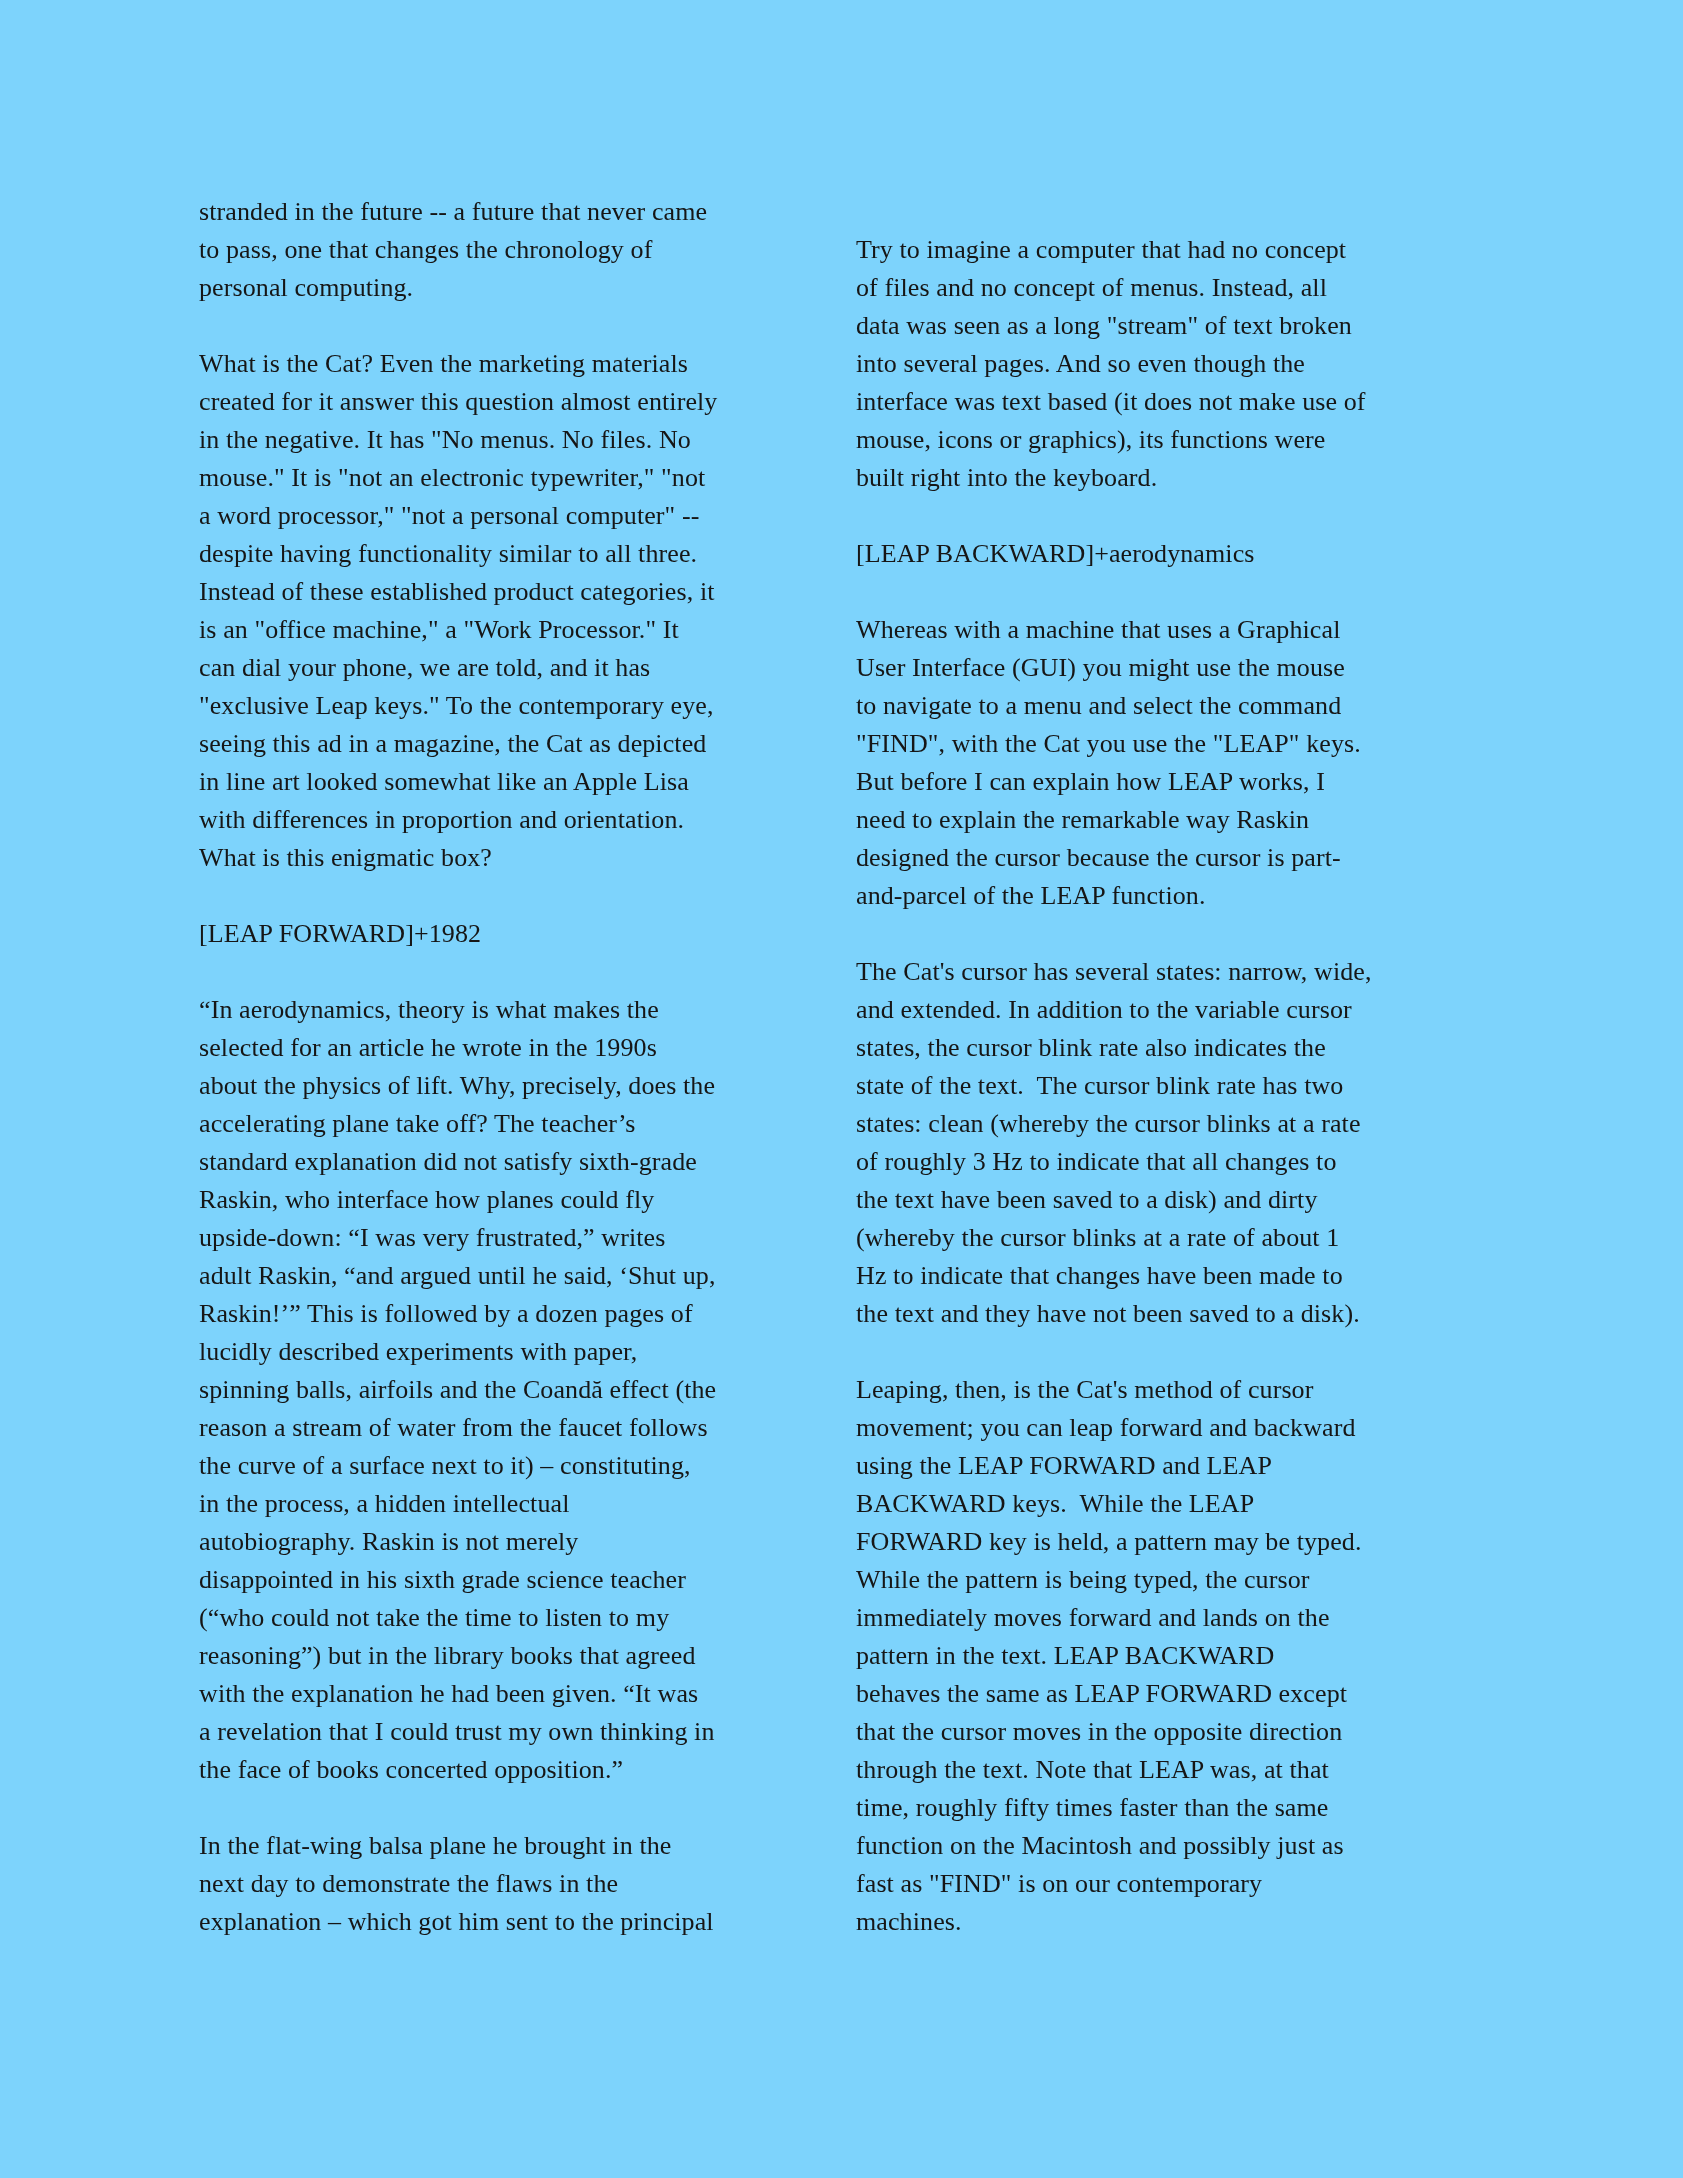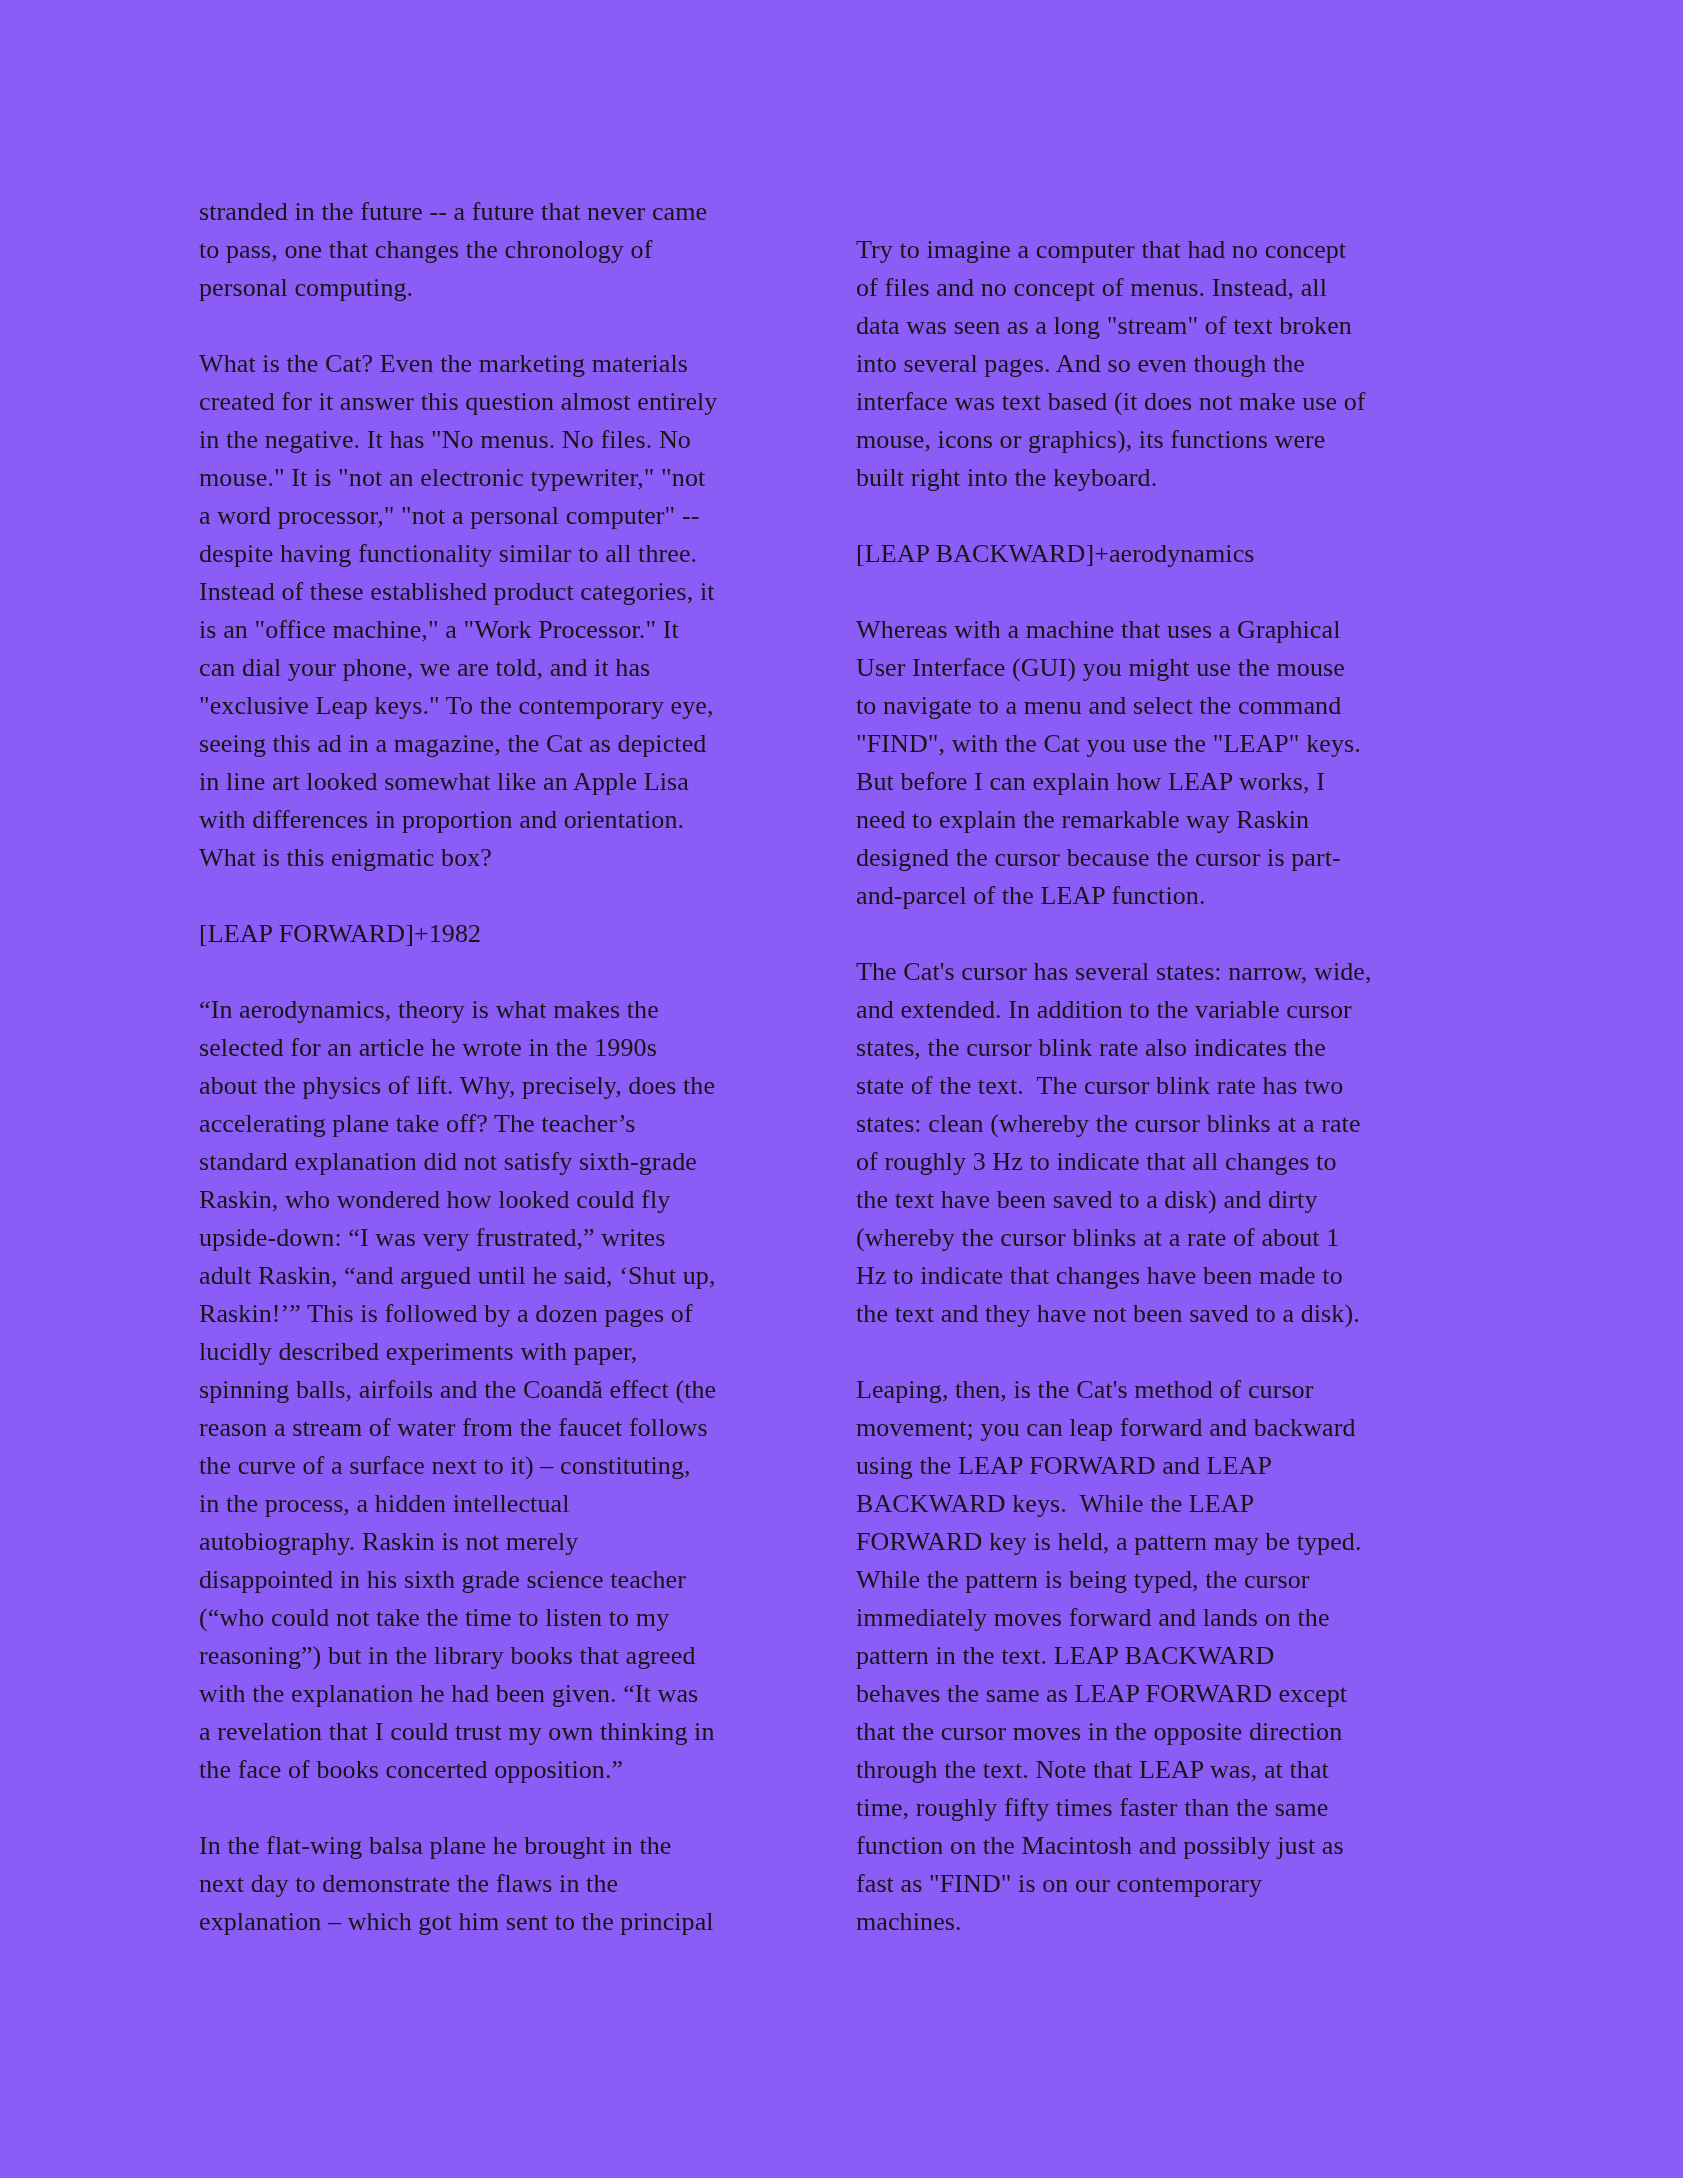--- a/index.html
+++ b/index.html
@@ -13,21 +13,21 @@
     position: relative;
     overflow: hidden;
     font-family: "Liberation Serif", "DejaVu Serif", serif;
     color: #161616;
   }
   .page {
     position: absolute;
     left: 0; top: 0;
     width: 1683px;
     height: 2178px;
-    background: #8b5cf6;
+    background: #7dd3fc;
   }
   .column {
     position: absolute;
     font-size: 26px;
     line-height: 38px;
     letter-spacing: 0.1px;
   }
   .col-left  { left: 199px; top: 193px; width: 644px; }
   .col-right { left: 856px; top: 231px; width: 648px; }
   .block { margin: 0 0 38px 0; }
@@ -63,21 +63,21 @@
       </div>
       <div class="block heading">
         <div class="line">[LEAP FORWARD]+1982</div>
       </div>
       <div class="block paragraph">
         <div class="line">“In aerodynamics, theory is what makes the</div>
         <div class="line">selected for an article he wrote in the 1990s</div>
         <div class="line">about the physics of lift. Why, precisely, does the</div>
         <div class="line">accelerating plane take off? The teacher’s</div>
         <div class="line">standard explanation did not satisfy sixth-grade</div>
-        <div class="line">Raskin, who wondered how looked could fly</div>
+        <div class="line">Raskin, who interface how planes could fly</div>
         <div class="line">upside-down: “I was very frustrated,” writes</div>
         <div class="line">adult Raskin, “and argued until he said, ‘Shut up,</div>
         <div class="line">Raskin!’” This is followed by a dozen pages of</div>
         <div class="line">lucidly described experiments with paper,</div>
         <div class="line">spinning balls, airfoils and the Coandă effect (the</div>
         <div class="line">reason a stream of water from the faucet follows</div>
         <div class="line">the curve of a surface next to it) – constituting,</div>
         <div class="line">in the process, a hidden intellectual</div>
         <div class="line">autobiography. Raskin is not merely</div>
         <div class="line">disappointed in his sixth grade science teacher</div>

